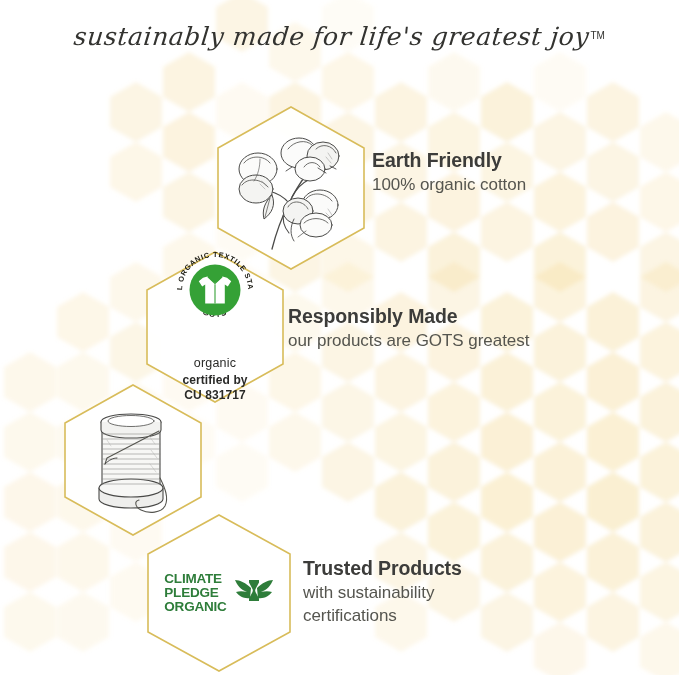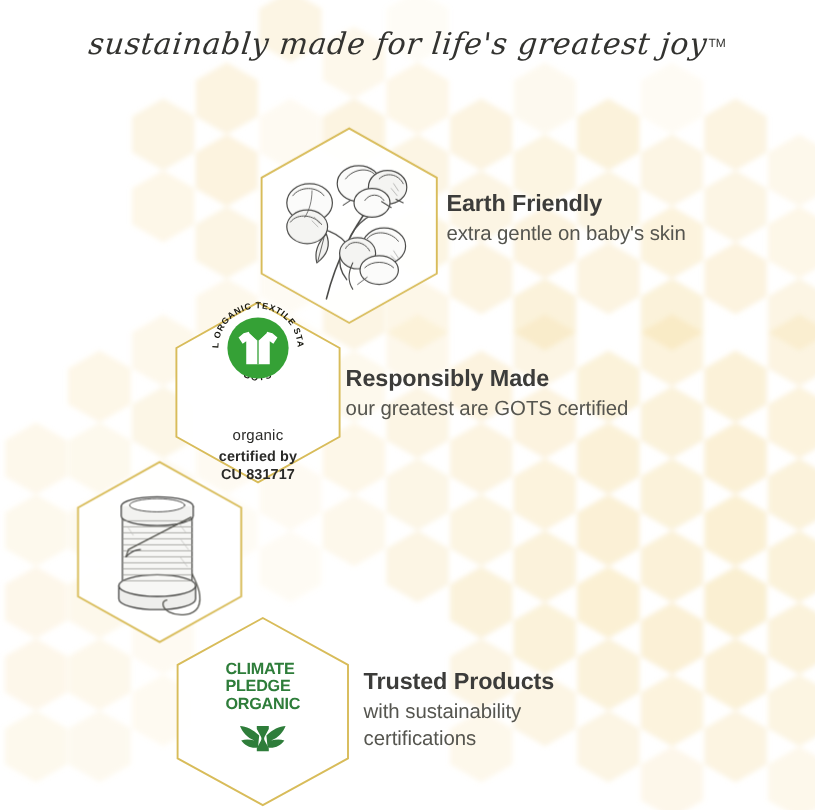--- a/index.html
+++ b/index.html
@@ -118,21 +118,21 @@
     color: #2a2a28;
     line-height: 1.28;
     text-align: center;
     margin-top: 3px;
     letter-spacing: 0.1px;
   }
 
   
   .cpf-wrap {
     display: flex;
-    flex-direction: column;
+    flex-direction: row;
     align-items: center;
     gap: 7px;
   }
   .cpf-words {
     font-family: "Liberation Sans", sans-serif;
     font-weight: bold;
     font-size: 13.5px;
     line-height: 1.04;
     color: #2e7d3a;
     text-align: left;
@@ -317,23 +317,23 @@
           <path d="M74 76 C80 68 94 70 100 78 M56 84 C60 76 72 78 76 86" stroke-width="0.8"></path>
           <path d="M72 100 C78 94 90 94 96 100" stroke-width="0.8"></path>
           <path d="M62 96 C58 104 58 112 62 118" stroke-width="0.9"></path>
           <path d="M66 114 L74 108" stroke-width="0.7"></path>
 
           <path d="M96 30 L100 36 M94 34 L99 40 M30 58 L34 63 M28 61 L33 66 M96 86 L100 92 M94 90 L99 95" stroke-width="0.55" stroke="#9a9a98"></path>
         </g>
       </svg>
     </div>
   </div>
-  <div class="feature-text" style="left:372px; top:159px;">
+  <div class="feature-text" style="left:372px; top:149px;">
     <div class="feature-title">Earth Friendly</div>
-    <div class="feature-desc">extra gentle on baby's skin</div>
+    <div class="feature-desc">100% organic cotton</div>
   </div>
 
   <div class="hex-badge" style="left:144px; top:249px; width:142px; height:156px;">
     <svg class="hex-shape" width="142" height="156" viewBox="0 0 142 156">
       <polygon points="71,3 139,41 139,115 71,153 3,115 3,41" fill="#ffffff" fill-opacity="0.95" stroke="#d8bc5a" stroke-width="1.6"></polygon>
     </svg>
     <div class="hex-content">
       <div class="gots-wrap" style="margin-top:-4px;">
         <svg width="86" height="86" viewBox="0 0 86 86">
           <defs>
@@ -360,21 +360,21 @@
         <div class="gots-caption-main">organic</div>
         <div class="gots-caption-sub">
           <div>certified by</div>
           <div>CU 831717</div>
         </div>
       </div>
     </div>
   </div>
   <div class="feature-text" style="left:288px; top:305px;">
     <div class="feature-title">Responsibly Made</div>
-    <div class="feature-desc">our greatest are GOTS certified</div>
+    <div class="feature-desc">our products are GOTS greatest</div>
   </div>
 
   <div class="hex-badge" style="left:62px; top:382px; width:142px; height:156px;">
     <svg class="hex-shape" width="142" height="156" viewBox="0 0 142 156">
       <polygon points="71,3 139,41 139,115 71,153 3,115 3,41" fill="#ffffff" fill-opacity="0.93" stroke="#d8bc5a" stroke-width="1.6"></polygon>
     </svg>
     <div class="hex-content">
       <svg width="112" height="120" viewBox="0 0 112 120">
         <g stroke="#4a4a48" fill="none" stroke-linejoin="round" stroke-linecap="round">
 

